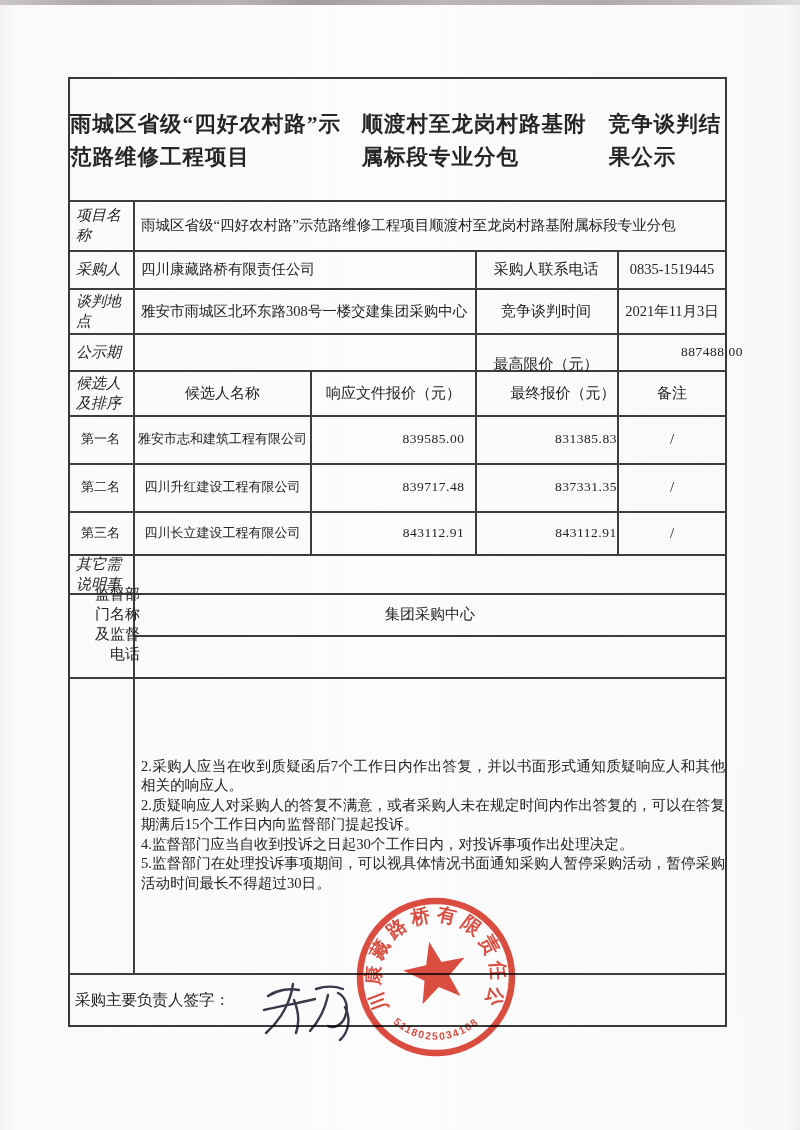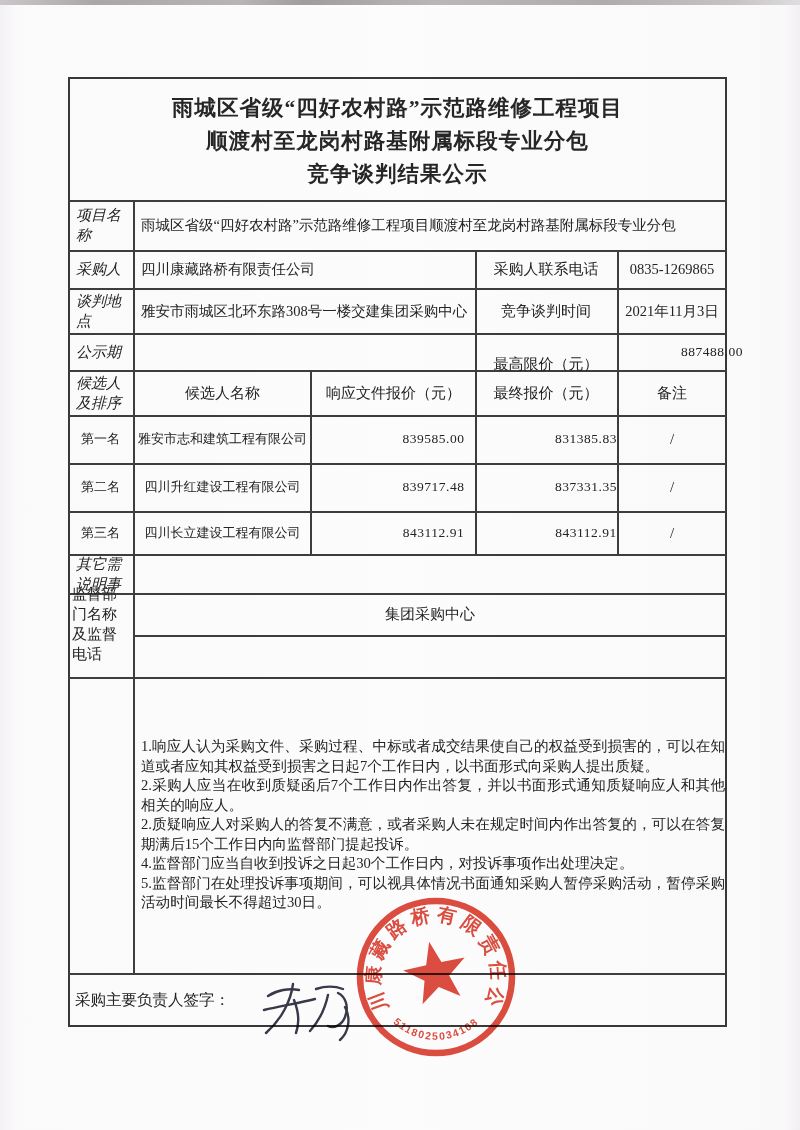--- a/index.html
+++ b/index.html
@@ -11,22 +11,22 @@
   }
   .page{position:absolute;inset:0;background:
     linear-gradient(90deg,#f3f1f3 0%,#fbfafb 2%,#fdfcfd 50%,#faf9fa 98%,#f1eff1 100%);}
   .scan-edge{position:absolute;top:0;left:0;right:0;height:5px;
     background:linear-gradient(90deg,#cac6ca 0%,#a9a5a9 12%,#b7b3b7 30%,#9f9b9f 38%,#bab6ba 55%,#aeaaae 75%,#c6c2c6 92%,#e0dde0 100%);}
   .line{position:absolute;background:#3d3d3d;z-index:1;}
   .outer-border{position:absolute;left:68px;top:77px;width:659px;height:950px;
     border:2px solid #383838;box-sizing:border-box;z-index:1;}
   .cell{position:absolute;display:flex;align-items:center;z-index:2;
     font-size:15px;line-height:20px;}
-  .center{justify-content:center;text-align:left;}
-  .title{flex-direction:column;justify-content:center;font-weight:700;
+  .center{justify-content:center;text-align:right;}
+  .title{justify-content:center;font-weight:700;
     font-size:21.5px;line-height:33px;letter-spacing:1px;color:#262626;}
   .small{font-size:13px;}
   .value{font-size:14.5px;}
   .num{font-size:13.5px;letter-spacing:.5px;margin-left:40px;}
   .complaint-box{flex-direction:column;justify-content:center;align-items:flex-start;
     font-size:14.6px;line-height:19.5px;text-align:justify;}
   .complaint-box div{width:100%;}
   .labelcell{padding-left:4px;box-sizing:border-box;font-style:italic;}
   .stamp{position:absolute;left:348px;top:889px;z-index:3;mix-blend-mode:multiply;opacity:.9;}
   .sig{position:absolute;left:250px;top:958px;z-index:3;mix-blend-mode:multiply;opacity:.92;}
@@ -63,35 +63,35 @@
     <div>顺渡村至龙岗村路基附属标段专业分包</div>
     <div>竞争谈判结果公示</div>
   </div>
 
   <div class="cell labelcell" style="left:72px;top:202px;width:56px;height:46px">项目名称</div>
   <div class="cell value" style="left:141px;top:202px;width:582px;height:46px">雨城区省级“四好农村路”示范路维修工程项目顺渡村至龙岗村路基附属标段专业分包</div>
 
   <div class="cell labelcell" style="left:72px;top:252px;width:58px;height:34px">采购人</div>
   <div class="cell value" style="left:141px;top:252px;width:330px;height:34px">四川康藏路桥有限责任公司</div>
   <div class="cell center" style="left:477px;top:252px;width:138px;height:34px">采购人联系电话</div>
-  <div class="cell center value" style="left:619px;top:252px;width:106px;height:34px">0835-1269865</div>
+  <div class="cell center value" style="left:619px;top:252px;width:106px;height:34px">0835-1519445</div>
 
   <div class="cell labelcell" style="left:72px;top:290px;width:56px;height:41px">谈判地点</div>
   <div class="cell value" style="left:141px;top:290px;width:332px;height:41px">雅安市雨城区北环东路308号一楼交建集团采购中心</div>
   <div class="cell center" style="left:477px;top:290px;width:138px;height:41px">竞争谈判时间</div>
   <div class="cell center value" style="left:619px;top:290px;width:106px;height:41px">2021年11月3日</div>
 
   <div class="cell labelcell" style="left:72px;top:335px;width:58px;height:33px">公示期</div>
   <div class="cell center" style="left:477px;top:347px;width:138px;height:33px">最高限价（元）</div>
   <div class="cell center num" style="left:619px;top:335px;width:106px;height:33px">887488.00</div>
 
   <div class="cell labelcell" style="left:72px;top:372px;width:56px;height:41px">候选人及排序</div>
   <div class="cell center" style="left:135px;top:372px;width:175px;height:41px">候选人名称</div>
   <div class="cell center" style="left:312px;top:372px;width:163px;height:41px">响应文件报价（元）</div>
-  <div class="cell center" style="left:477px;top:372px;width:138px;height:41px">最终报价（元）</div>
+  <div class="cell center" style="left:494px;top:372px;width:138px;height:41px">最终报价（元）</div>
   <div class="cell center" style="left:619px;top:372px;width:106px;height:41px">备注</div>
 
   <div class="cell center small" style="left:70px;top:417px;width:61px;height:44px">第一名</div>
   <div class="cell center small" style="left:135px;top:417px;width:175px;height:44px">雅安市志和建筑工程有限公司</div>
   <div class="cell center num" style="left:312px;top:417px;width:163px;height:44px">839585.00</div>
   <div class="cell center num" style="left:477px;top:417px;width:138px;height:44px">831385.83</div>
   <div class="cell center" style="left:619px;top:417px;width:106px;height:44px">/</div>
 
   <div class="cell center small" style="left:70px;top:465px;width:61px;height:44px">第二名</div>
   <div class="cell center small" style="left:135px;top:465px;width:175px;height:44px">四川升红建设工程有限公司</div>
@@ -101,25 +101,24 @@
 
   <div class="cell center small" style="left:70px;top:513px;width:61px;height:39px">第三名</div>
   <div class="cell center small" style="left:135px;top:513px;width:175px;height:39px">四川长立建设工程有限公司</div>
   <div class="cell center num" style="left:312px;top:513px;width:163px;height:39px">843112.91</div>
   <div class="cell center num" style="left:477px;top:513px;width:138px;height:39px">843112.91</div>
   <div class="cell center" style="left:619px;top:513px;width:106px;height:39px">/</div>
 
   <div class="cell labelcell" style="left:72px;top:556px;width:56px;height:35px">其它需说明事</div>
   <div class="cell value" style="left:141px;top:556px;width:582px;height:35px"></div>
 
-  <div class="cell center" style="left:72px;top:594px;width:56px;height:60px">监督部门名称及监督电话</div>
+  <div class="cell center" style="left:84px;top:594px;width:56px;height:60px">监督部门名称及监督电话</div>
   <div class="cell center" style="left:135px;top:595px;width:590px;height:38px">集团采购中心</div>
 
   <div class="cell complaint-box" style="left:141px;top:677px;width:584px;height:296px">
-    <div>1.响应人认为采购文件、采购过程、中标或者成交结果使自己的权益受到损害的，可以在知道或者应知其权益受到损害之日起7个工作日内，以书面形式向采购人提出质疑。</div>
     <div>2.采购人应当在收到质疑函后7个工作日内作出答复，并以书面形式通知质疑响应人和其他相关的响应人。</div>
     <div>2.质疑响应人对采购人的答复不满意，或者采购人未在规定时间内作出答复的，可以在答复期满后15个工作日内向监督部门提起投诉。</div>
     <div>4.监督部门应当自收到投诉之日起30个工作日内，对投诉事项作出处理决定。</div>
     <div>5.监督部门在处理投诉事项期间，可以视具体情况书面通知采购人暂停采购活动，暂停采购活动时间最长不得超过30日。</div>
   </div>
 
   <div class="cell" style="left:75px;top:973px;width:260px;height:54px;font-size:15.5px">采购主要负责人签字：</div>
 
   <svg class="sig" width="130" height="95" viewBox="0 0 130 95">
     <g fill="none" stroke="#27283a" stroke-width="2.4" stroke-linecap="round">

